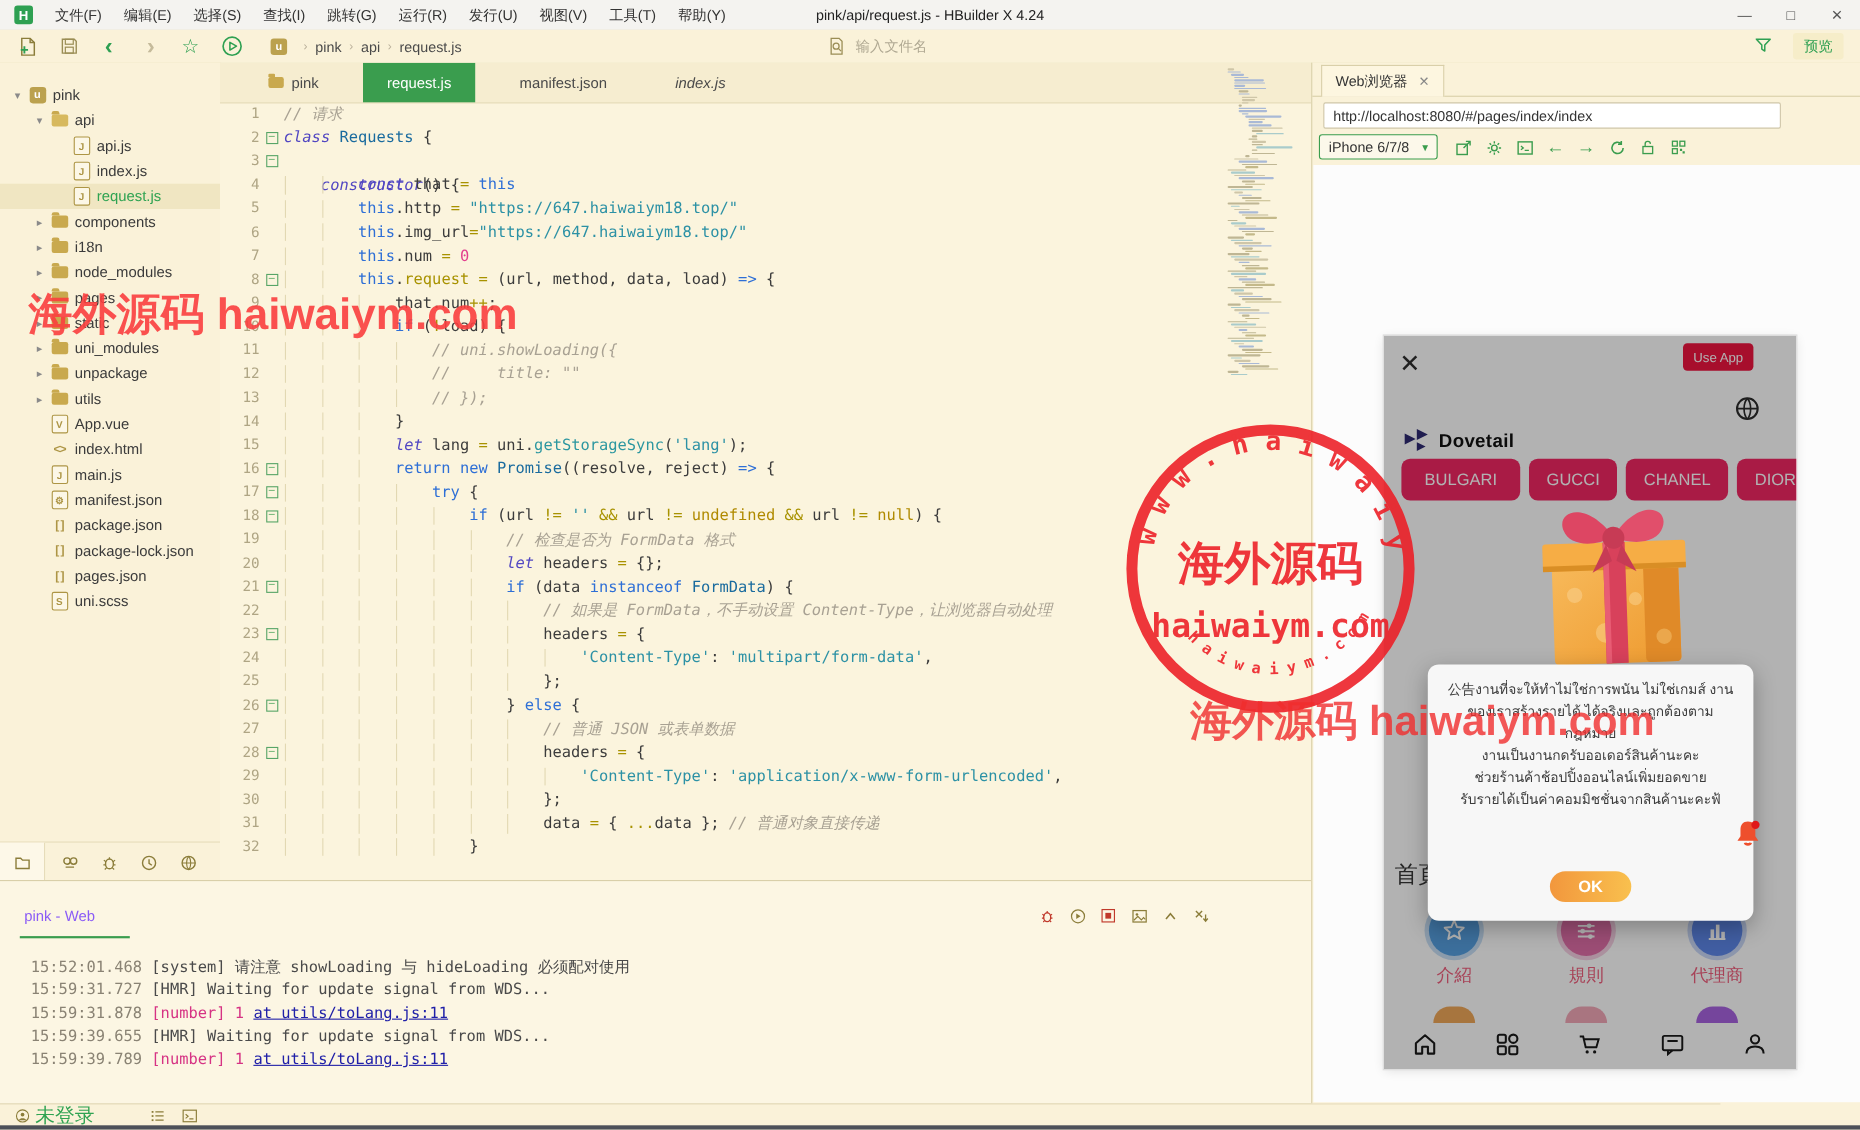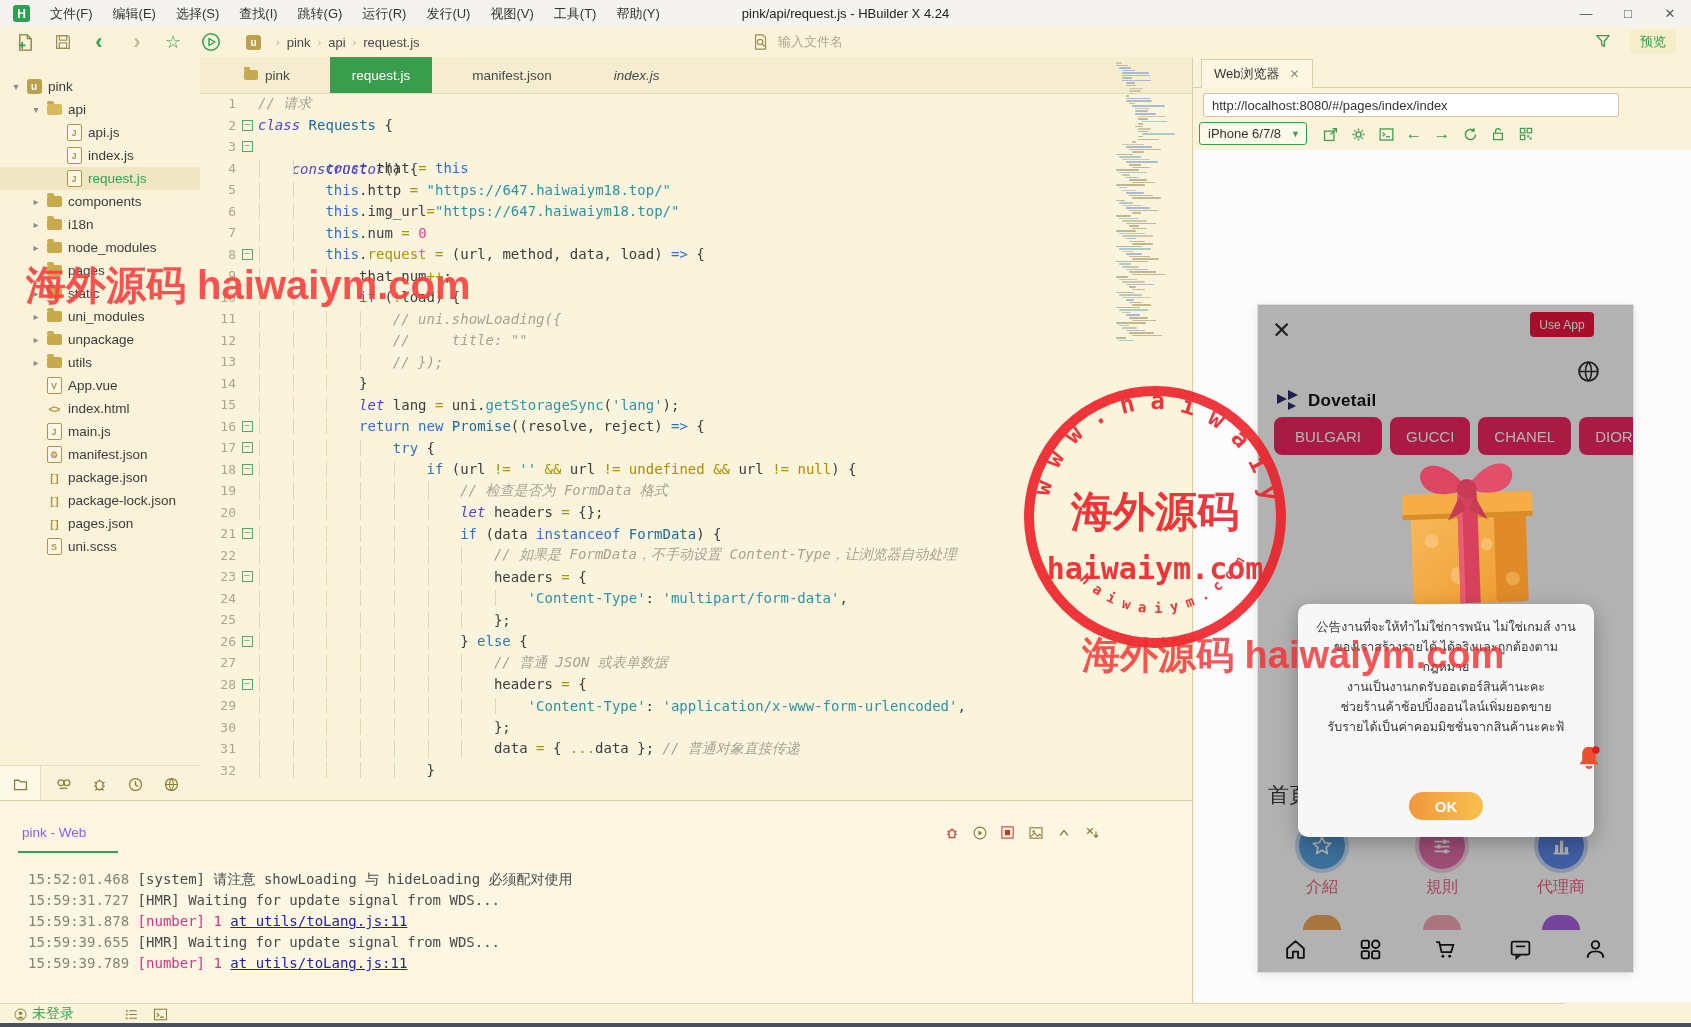--- a/index.html
+++ b/index.html
@@ -76,21 +76,21 @@
   #console-underline{position:absolute;left:18px;top:50px;width:100px;height:2px;background:#3A9D4E;}
   #console-icons{position:absolute;left:942px;top:22px;display:flex;gap:9px;}
   .cicon{width:19px;height:19px;display:flex;align-items:center;justify-content:center;color:#8B7D3A;}
   .clog{position:absolute;left:28px;font-family:"DejaVu Sans Mono",monospace;font-size:14px;white-space:pre;}
   .clog .t{color:#8A8374;}
   .clog .tag{color:#4A4A4A;}
   .clog .tag.number,.clog .numv{color:#D63384;}
   .clog .msg{color:#4A4A4A;}
   .clog a{color:#2020A8;text-decoration:underline;}
   
-  #statusbar{left:0;top:1003px;width:1564px;height:20px;background:#FAF2D9;border-top:1px solid #E0D6B4;font-size:14px;color:#4a4a4a;}
+  #statusbar{left:0;top:1003px;width:1564px;height:20px;background:#FAF2D9;border-top:1px solid #E0D6B4;font-size:18px;color:#4a4a4a;}
   #statusbar .left{position:absolute;left:14px;top:0;height:20px;display:flex;align-items:center;gap:14px;}
   #login{color:#2FA352;display:flex;align-items:center;gap:5px;}
   #statusbar .right{position:absolute;right:20px;top:0;height:20px;display:flex;align-items:center;gap:26px;}
   #bottomstrip{left:0;top:1023px;width:1691px;height:4px;background:#4C5058;}
   
   #rpanel{left:1192px;top:57px;width:499px;height:946px;background:#FAF2D9;border-left:1px solid #D9CFA9;}
   #rtabs{position:absolute;left:0;top:0;width:499px;height:30px;border-bottom:1px solid #D9CFA9;}
   #rtab-active{position:absolute;left:8px;top:2px;height:28px;padding:0 12px;background:#FDF6E0;border:1px solid #D9CFA9;border-bottom:none;
                display:flex;align-items:center;gap:10px;font-size:13px;color:#333;}
   #rtab-active .x{color:#888;font-size:12px;}

